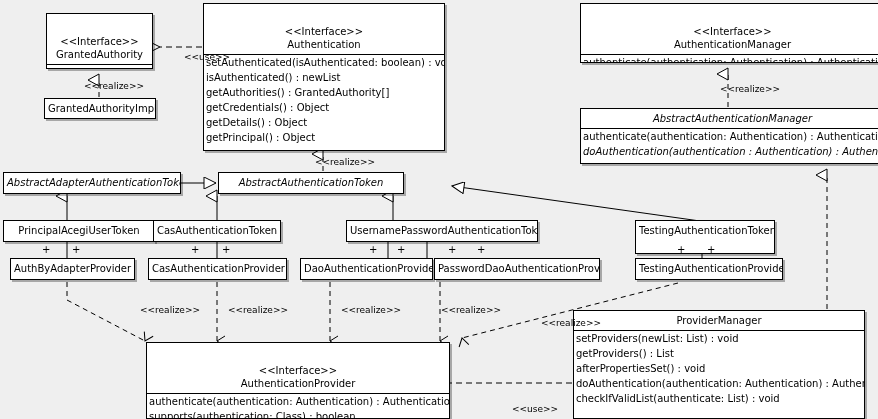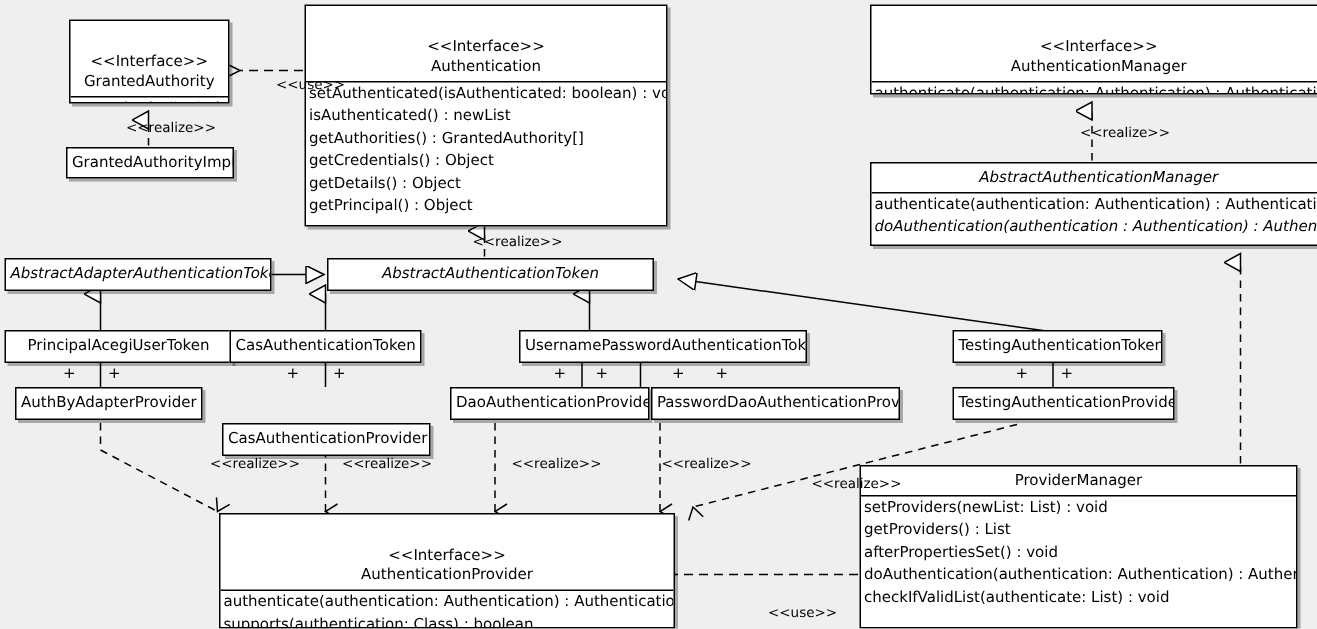--- a/index.html
+++ b/index.html
@@ -216,21 +216,21 @@
       <span class="op italic">doAuthentication(authentication : Authentication) : Authentication</span>
     </div>
   </div>
 
   <div class="uml-class" style="left:3px; top:172px; width:178px; height:22px;">
     <div class="hdr compact">
       <span class="cname italic">AbstractAdapterAuthenticationToken</span>
     </div>
   </div>
 
-  <div class="uml-class" style="left:218px; top:172px; width:218px; height:22px;">
+  <div class="uml-class" style="left:218px; top:172px; width:186px; height:22px;">
     <div class="hdr compact">
       <span class="cname italic">AbstractAuthenticationToken</span>
     </div>
   </div>
 
   <div class="uml-class" style="left:3px; top:220px; width:152px; height:22px;">
     <div class="hdr compact">
       <span class="cname">PrincipalAcegiUserToken</span>
     </div>
   </div>
@@ -240,33 +240,33 @@
       <span class="cname">CasAuthenticationToken</span>
     </div>
   </div>
 
   <div class="uml-class" style="left:346px; top:220px; width:192px; height:22px;">
     <div class="hdr compact">
       <span class="cname">UsernamePasswordAuthenticationToken</span>
     </div>
   </div>
 
-  <div class="uml-class" style="left:635px; top:220px; width:140px; height:22px;">
+  <div class="uml-class" style="left:635px; top:220px; width:140px; height:34px;">
     <div class="hdr compact">
       <span class="cname">TestingAuthenticationToken</span>
     </div>
   </div>
 
   <div class="uml-class" style="left:10px; top:258px; width:125px; height:22px;">
     <div class="hdr compact">
       <span class="cname">AuthByAdapterProvider</span>
     </div>
   </div>
 
-  <div class="uml-class" style="left:148px; top:258px; width:139px; height:22px;margin-top:24px;">
+  <div class="uml-class" style="left:148px; top:258px; width:139px; height:22px;">
     <div class="hdr compact">
       <span class="cname">CasAuthenticationProvider</span>
     </div>
   </div>
 
   <div class="uml-class" style="left:300px; top:258px; width:133px; height:22px;">
     <div class="hdr compact">
       <span class="cname">DaoAuthenticationProvider</span>
     </div>
   </div>

